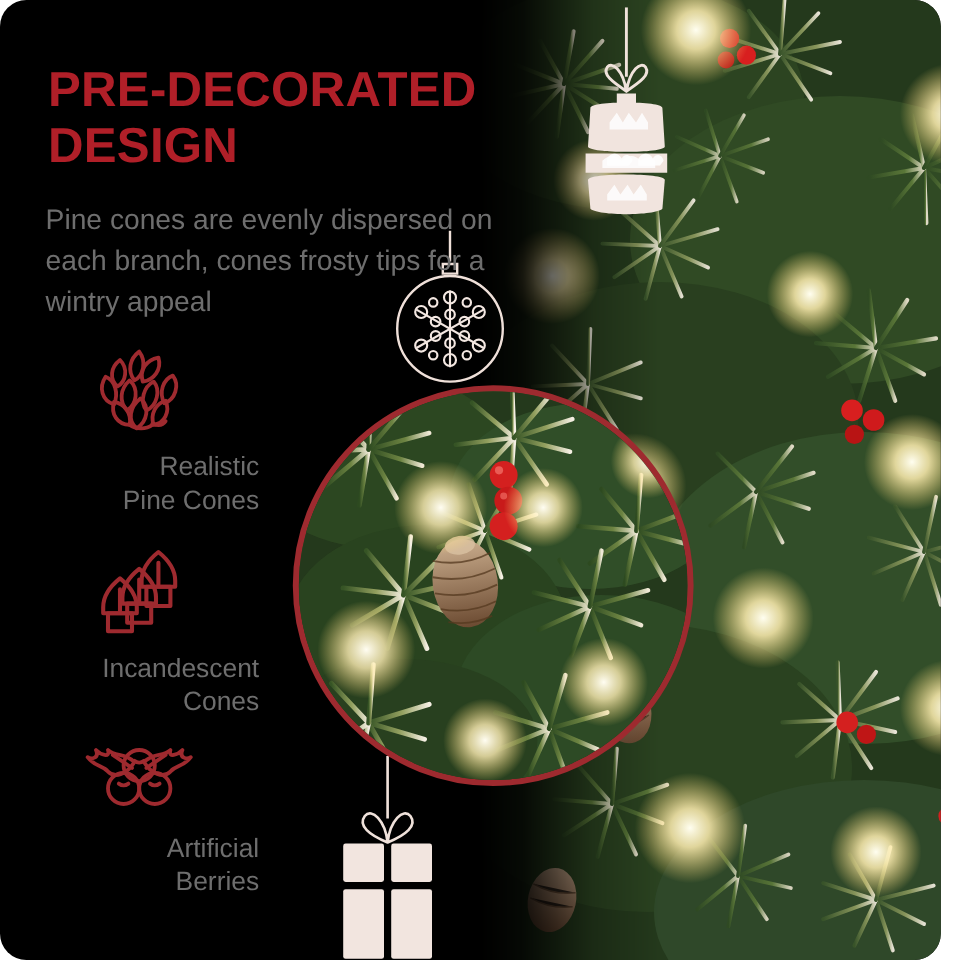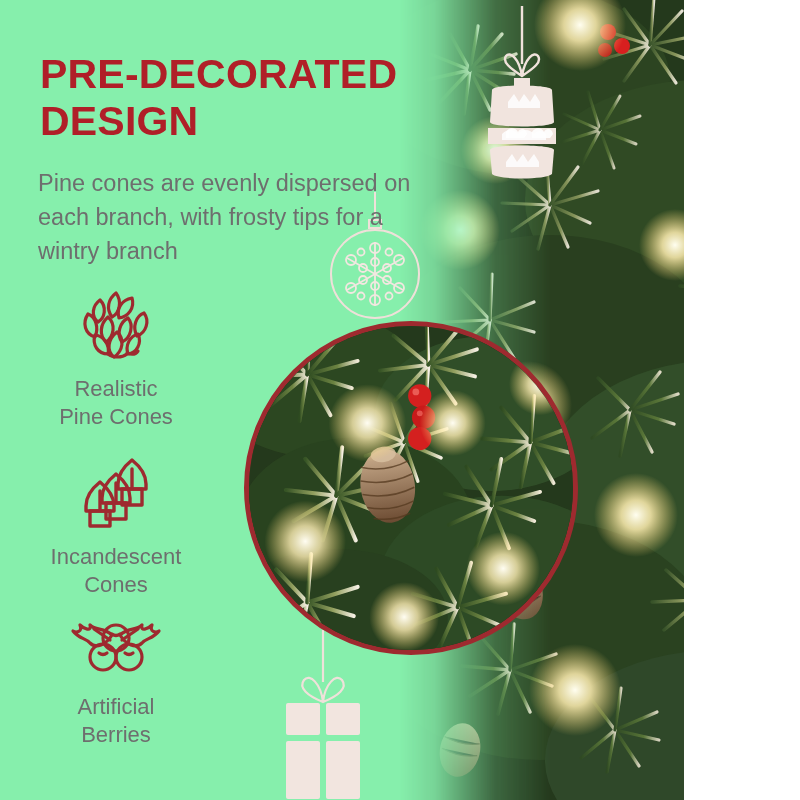--- a/index.html
+++ b/index.html
@@ -2,25 +2,26 @@
 <html><head>
 <meta charset="utf-8">
 <style>
   html, body {
     margin: 0;
     padding: 0;
     background: #ffffff;
   }
   #canvas {
     position: relative;
-    width: 684px;
+    width: 784px;
     height: 800px;
     overflow: hidden;
-    background: #86efac;
+    background: #000000;
     font-family: "Liberation Sans", sans-serif;
+    border-radius: 22px;
   }
 
   
   .photo-layer {
     position: absolute;
     inset: 0;
     overflow: hidden;
   }
   .tree-photo {
     position: absolute;
@@ -77,20 +78,21 @@
     margin: 0 auto;
   }
   .feature-icon svg { display:block; width:100%; height:100%; }
   .feature-label {
     margin-top: 14px;
     color: #6E6E6E;
     font-size: 22px;
     line-height: 28px;
     font-weight: 300;
     white-space: pre-line;
+    text-align: right;
   }
   .feature-0 { top: 287px; }
   .feature-1 { top: 455px; }
   .feature-2 { top: 605px; }
 
   
   .inset {
     position: absolute;
     left: 244px;
     top: 321px;
@@ -443,21 +445,21 @@
         <rect x="18" y="73" width="34" height="32" rx="2"></rect>
         <rect x="58" y="73" width="34" height="32" rx="2"></rect>
         <rect x="18" y="111" width="34" height="58" rx="2"></rect>
         <rect x="58" y="111" width="34" height="58" rx="2"></rect>
       </g>
     </svg>
   </div>
 
   <div class="headline">PRE-DECORATED
 DESIGN</div>
-  <div class="subcopy">Pine cones are evenly dispersed on each branch, with frosty tips for a wintry branch</div>
+  <div class="subcopy">Pine cones are evenly dispersed on each branch, cones frosty tips for a wintry appeal</div>
 
   <div class="feature feature-0">
     <div class="feature-icon">
       <svg viewBox="0 0 92 74">
         <g fill="none" stroke="#9E2A2F" stroke-width="3.2" stroke-linejoin="round" stroke-linecap="round">
           <path d="M46 6 C38 12 36 22 42 30 C50 26 52 14 46 6Z"></path>
           <path d="M62 11 C52 13 46 21 49 31 C58 30 65 21 62 11Z"></path>
           <path d="M30 13 C22 19 21 29 28 35 C35 31 37 20 30 13Z"></path>
           <path d="M18 27 C12 36 15 47 25 50 C29 41 26 30 18 27Z"></path>
           <path d="M74 26 C66 29 62 40 67 49 C76 46 80 34 74 26Z"></path>

